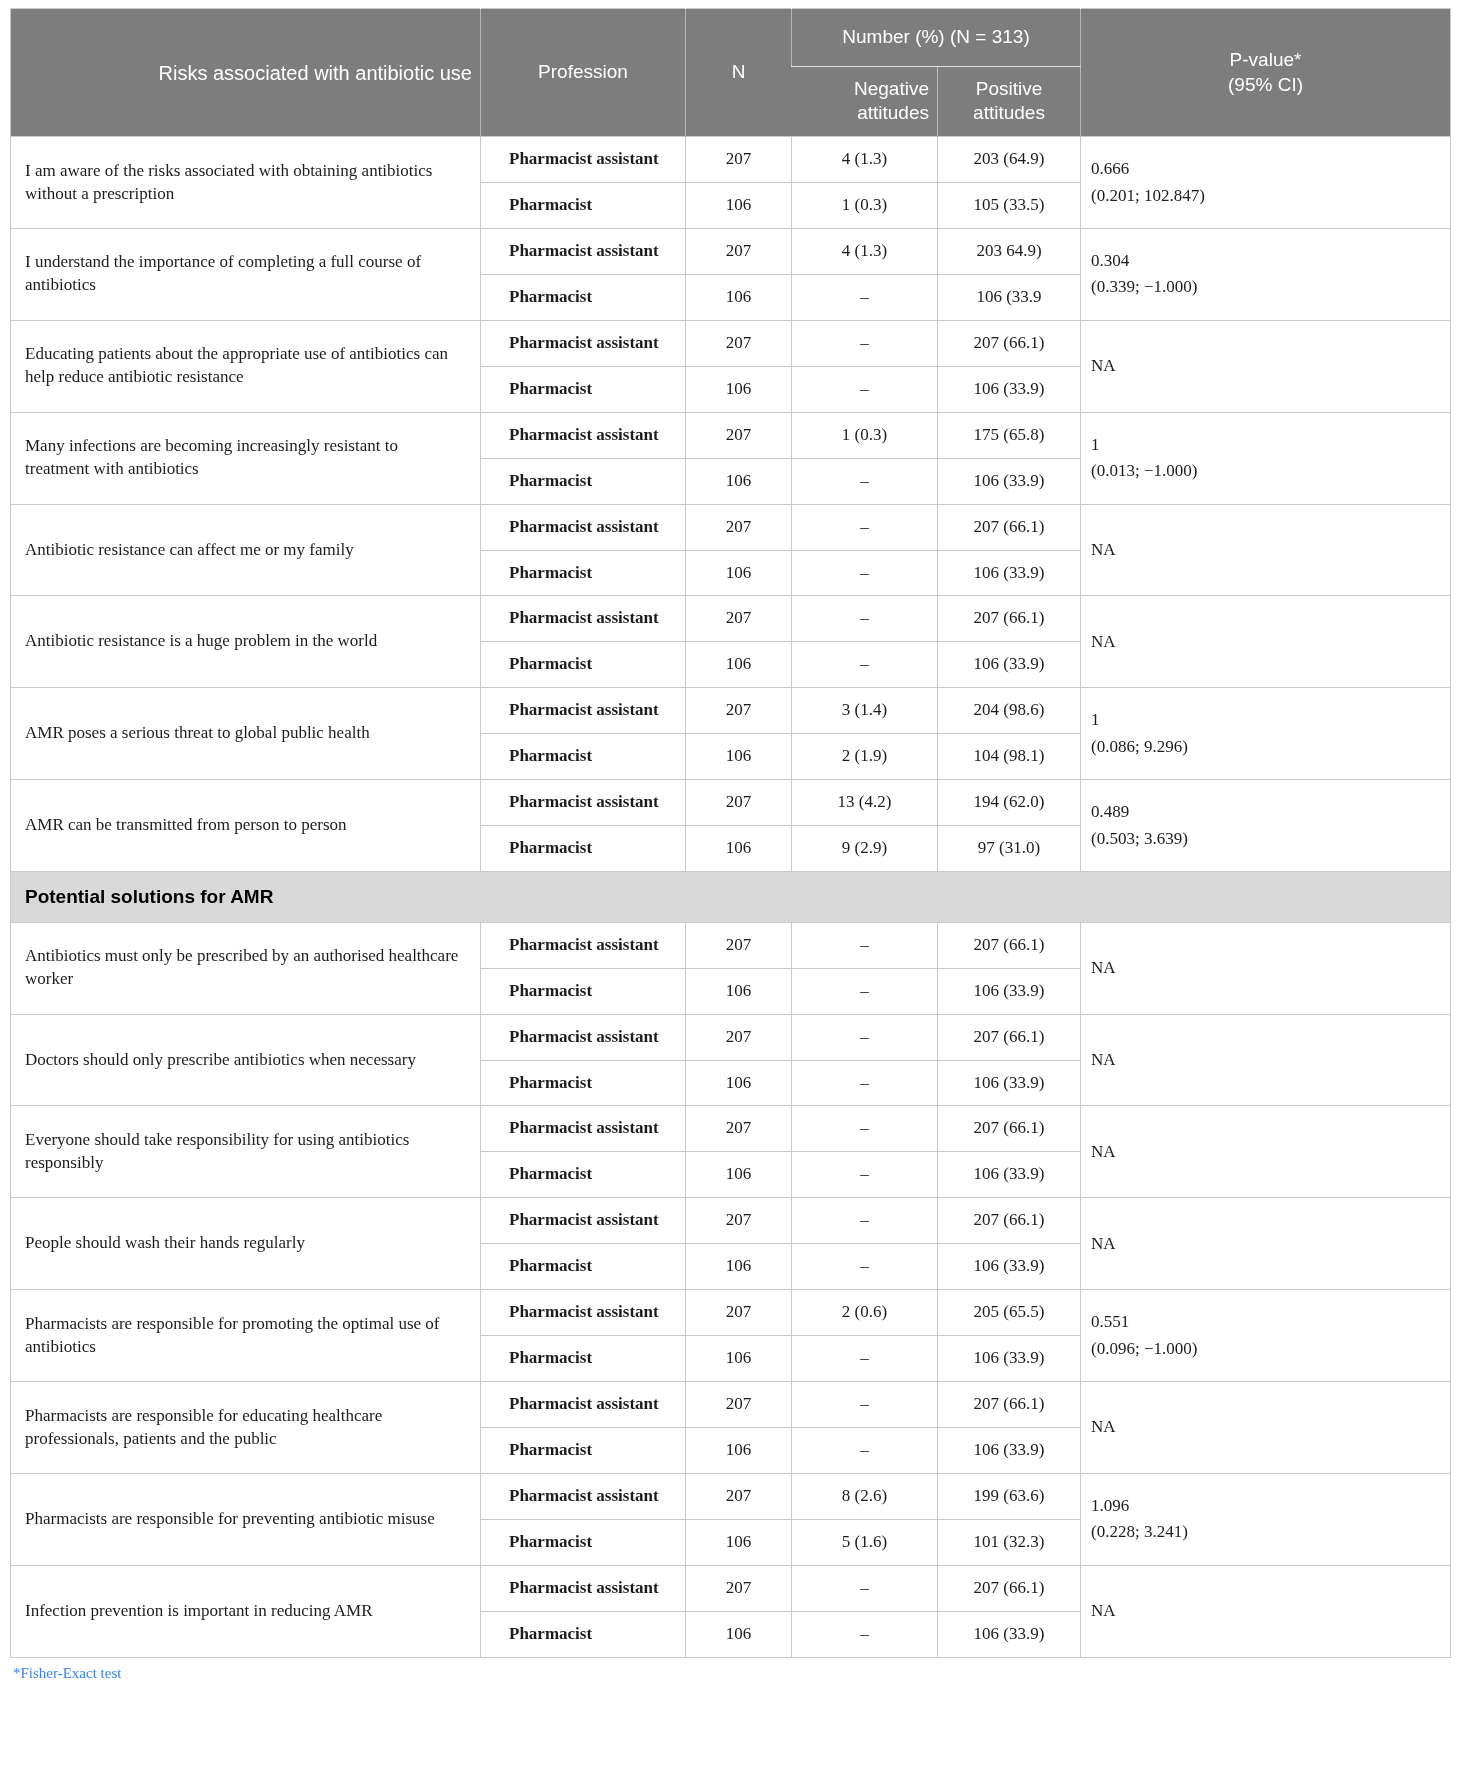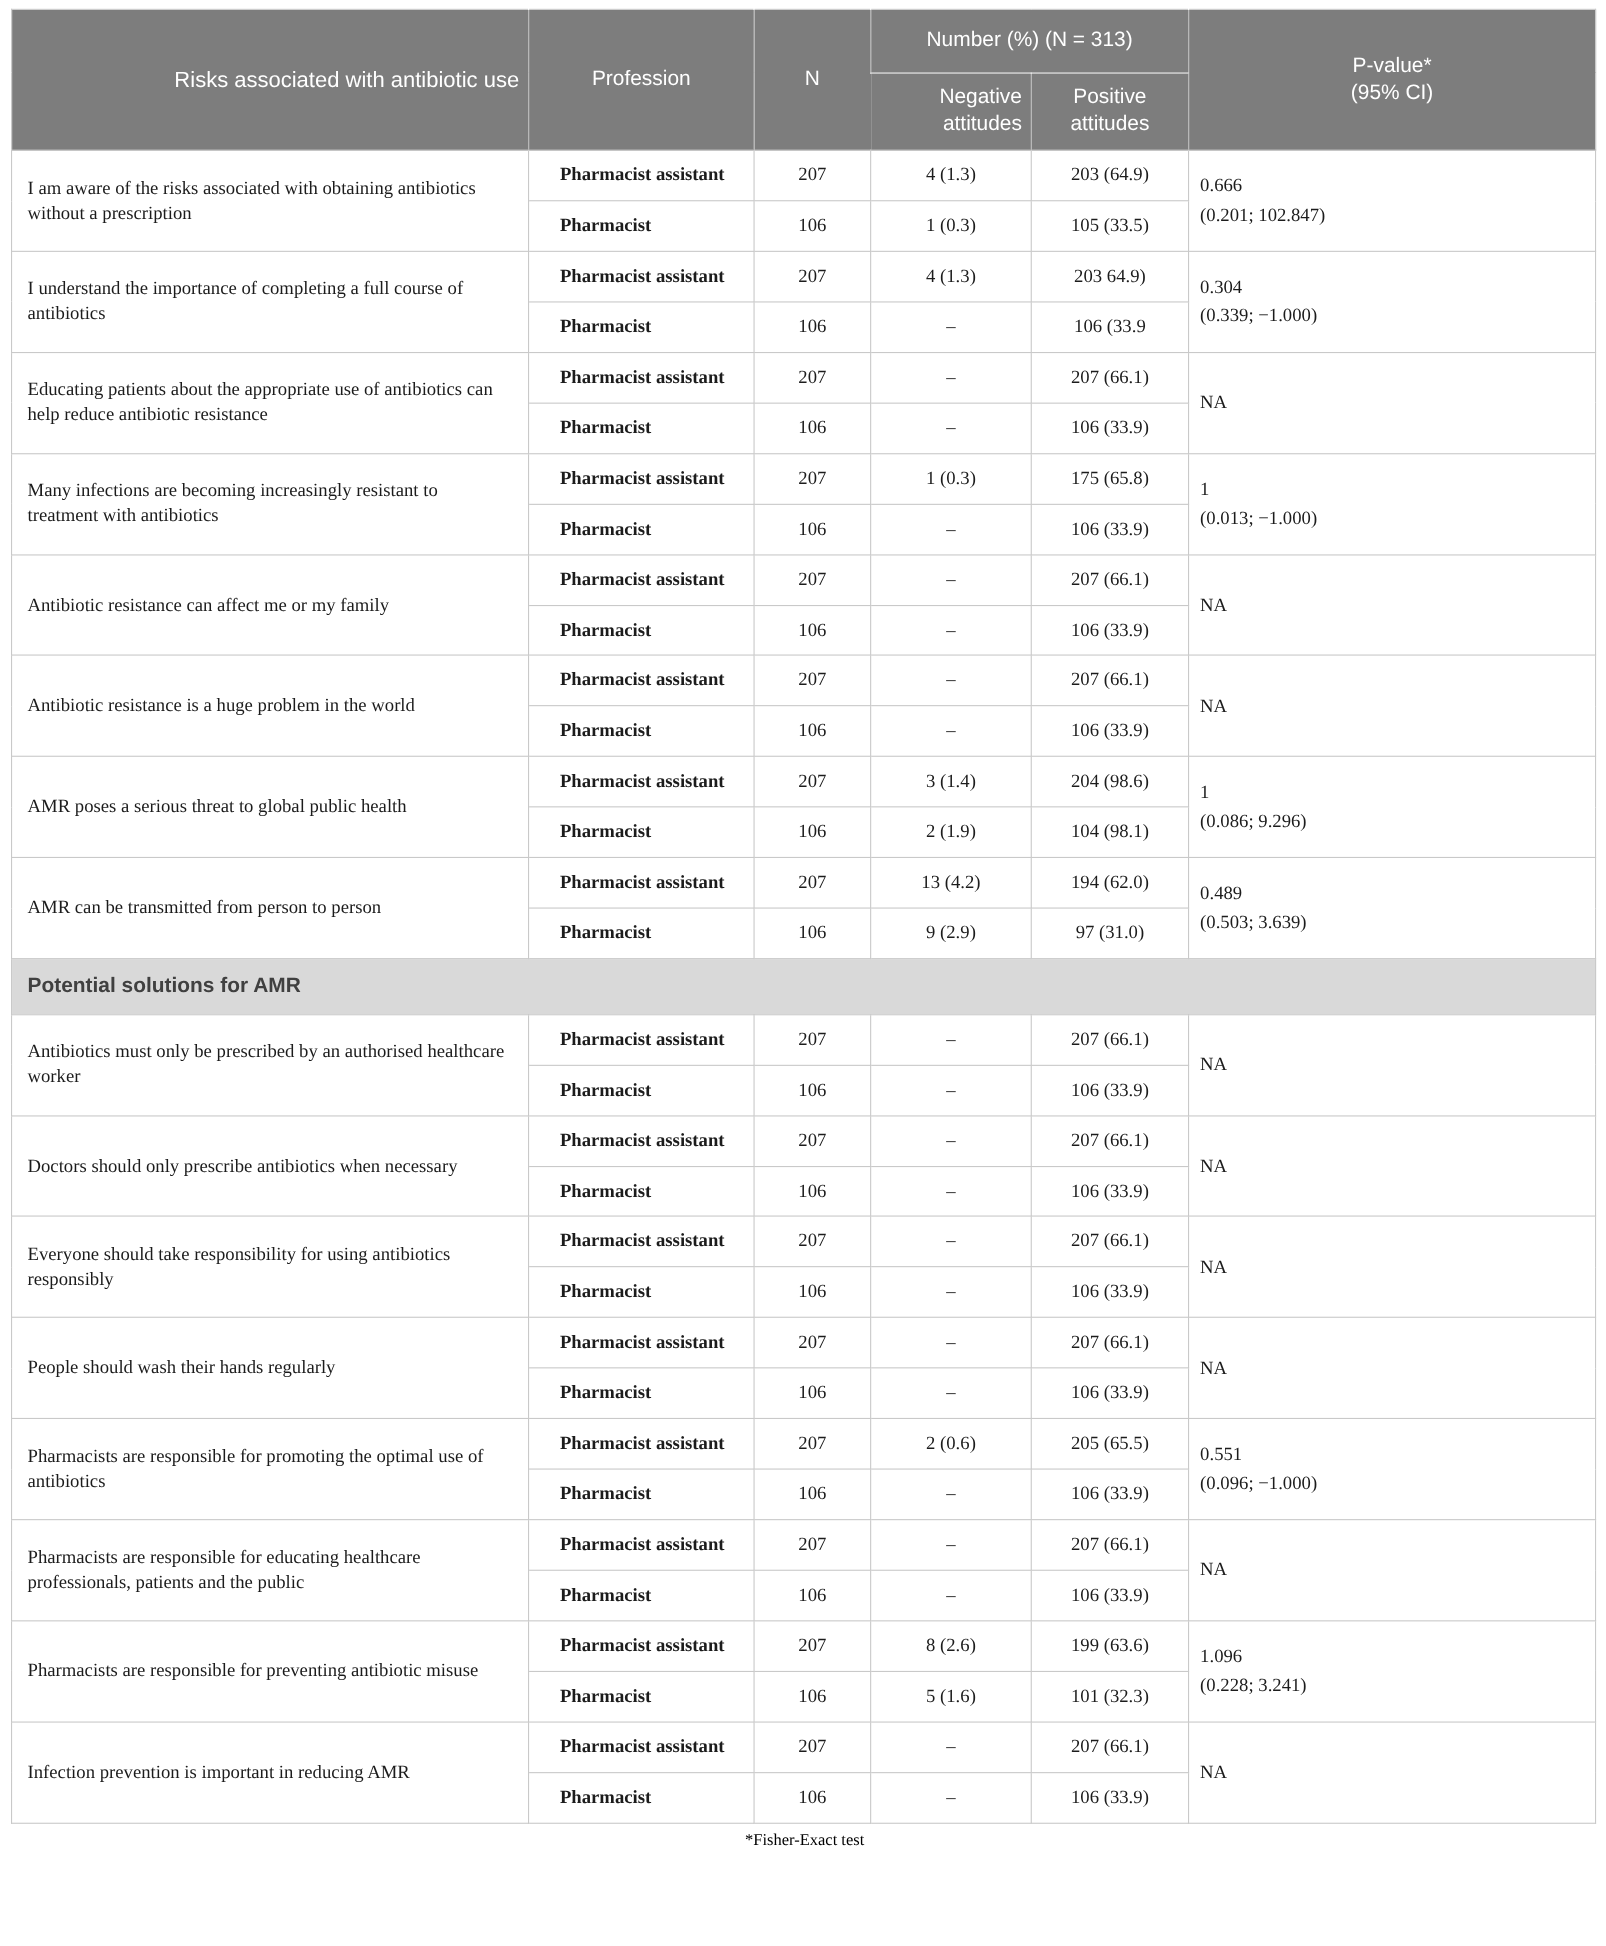--- a/index.html
+++ b/index.html
@@ -54,30 +54,29 @@
     padding-left:28px;
     font-weight:bold;
   }
   tbody td.c{text-align:center;}
   tbody td.pv{text-align:left;line-height:1.55;}
   tbody td.section{
     background:var(--section-bg);
     font-family:"Liberation Sans",sans-serif;
     font-size:19px;
     font-weight:600;
-    color:#404040;
+    color:#000000;
     text-align:left;
     padding:12px 14px;
   }
   .footnote{
     font-family:"Liberation Serif",serif;
     font-size:15px;
-    color:#000000;
+    color:#3b82f6;
     margin:7px 0 0 3px;
-    text-align:center;
   }
 </style>
 </head>
 <body>
 
 <div class="page">
   <table>
     <colgroup>
       <col style="width:470px">
       <col style="width:205px">

